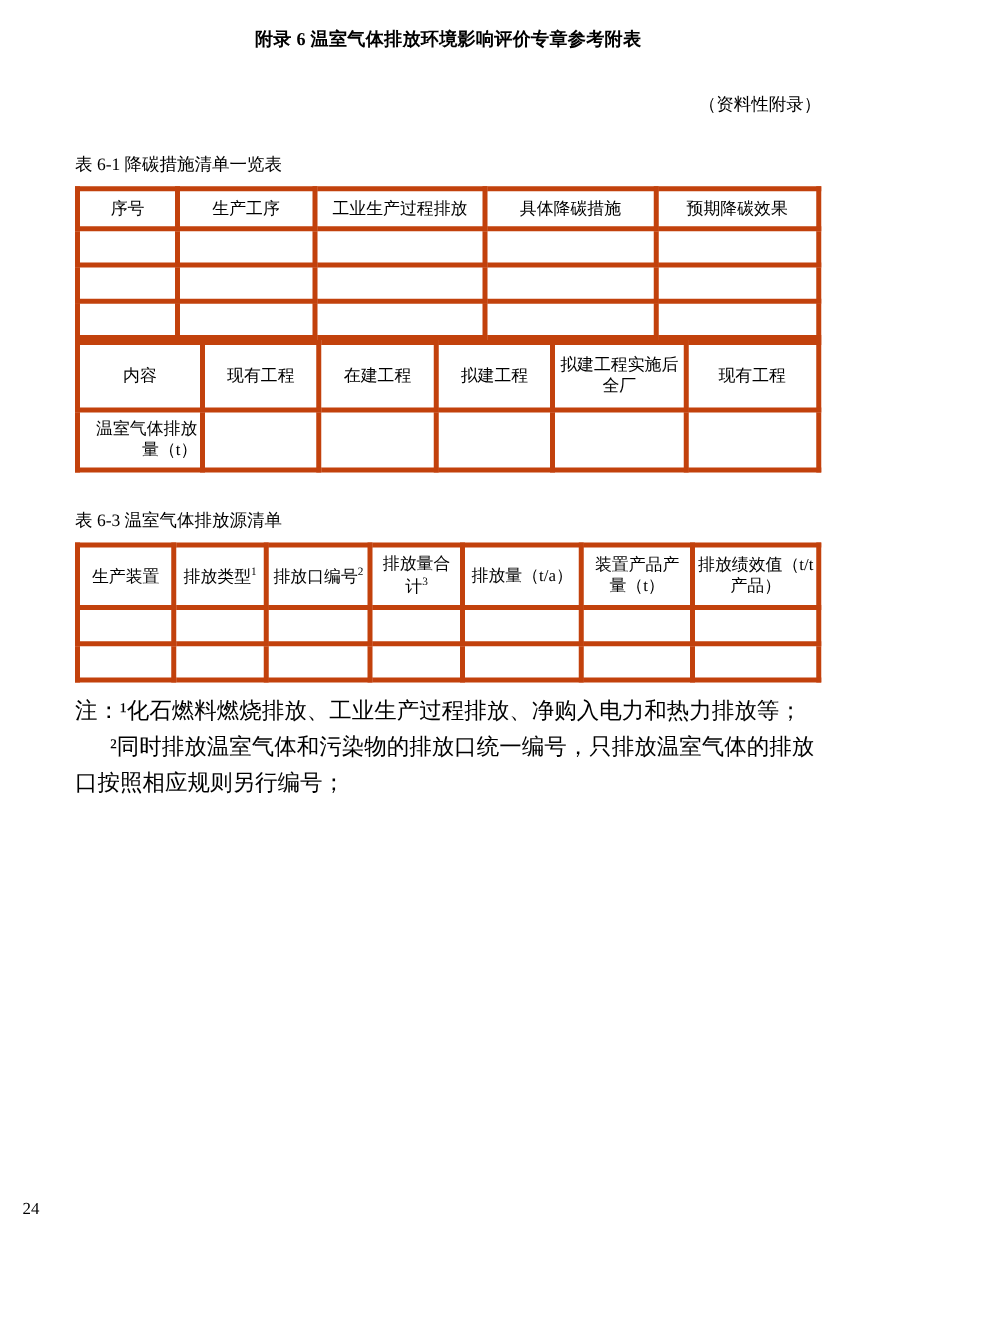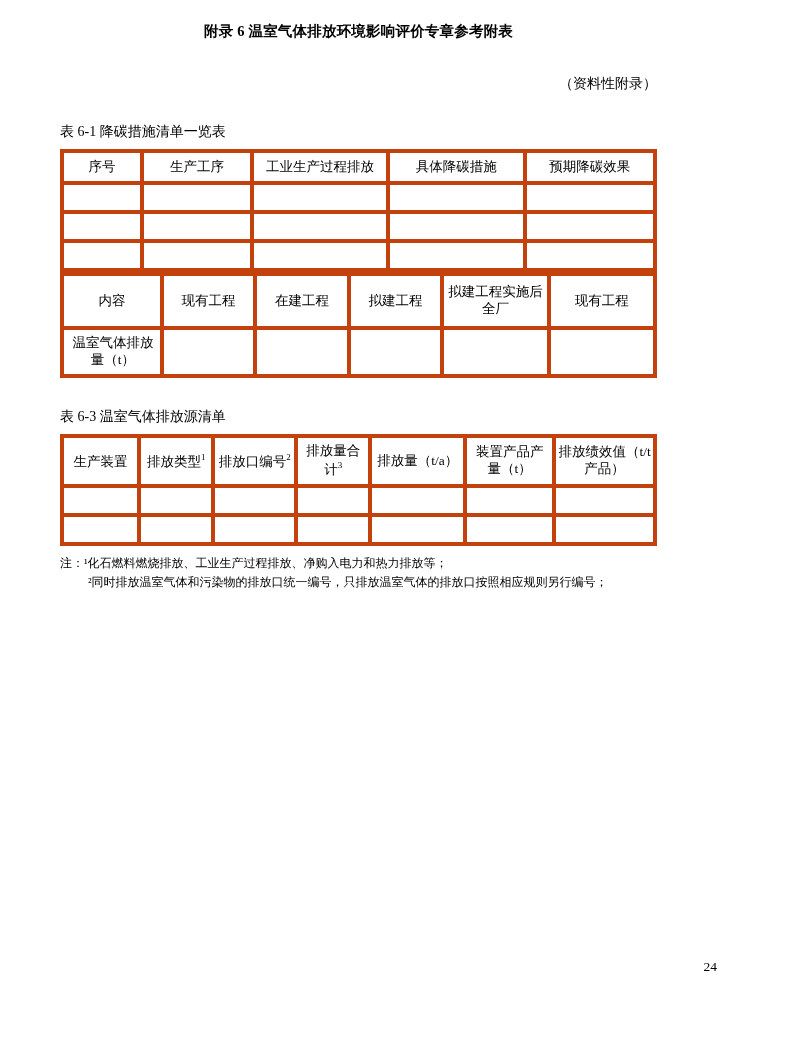--- a/index.html
+++ b/index.html
@@ -63,55 +63,55 @@
     height: 24px;
   }
   
   #table-6-2 tr.head td {
     height: 46px;
   }
   #table-6-2 tr.body td {
     height: 40px;
   }
   #table-6-2 .rowlabel {
-    text-align: center;
+    text-align: right;
     padding-left: 4px;
   }
   
   #table-6-3 tr.head td {
     height: 42px;
   }
   #table-6-3 tr.body td {
     height: 21px;
   }
   #table-6-3 tr.total td {
     height: 23px;
   }
   sup {
     font-size: 9px;
     vertical-align: super;
   }
   .notes {
-    font-size: 12px;
+    font-size: 18px;
     line-height: 1.62;
     margin-top: 8px;
   }
   .notes p {
     margin: 0;
     text-indent: 0;
   }
   .notes p.indent {
     text-indent: 28px;
   }
   .page-number {
     position: absolute;
     bottom: 88px;
-    left: 0;
+    left: 18px;
     width: 100%;
-    text-align: right;
+    text-align: left;
     font-size: 13.5px;
   }
 </style>
 </head>
 <body>
 
 <div class="page">
 
   <div class="doc-title">附录 6 温室气体排放环境影响评价专章参考附表</div>
 

